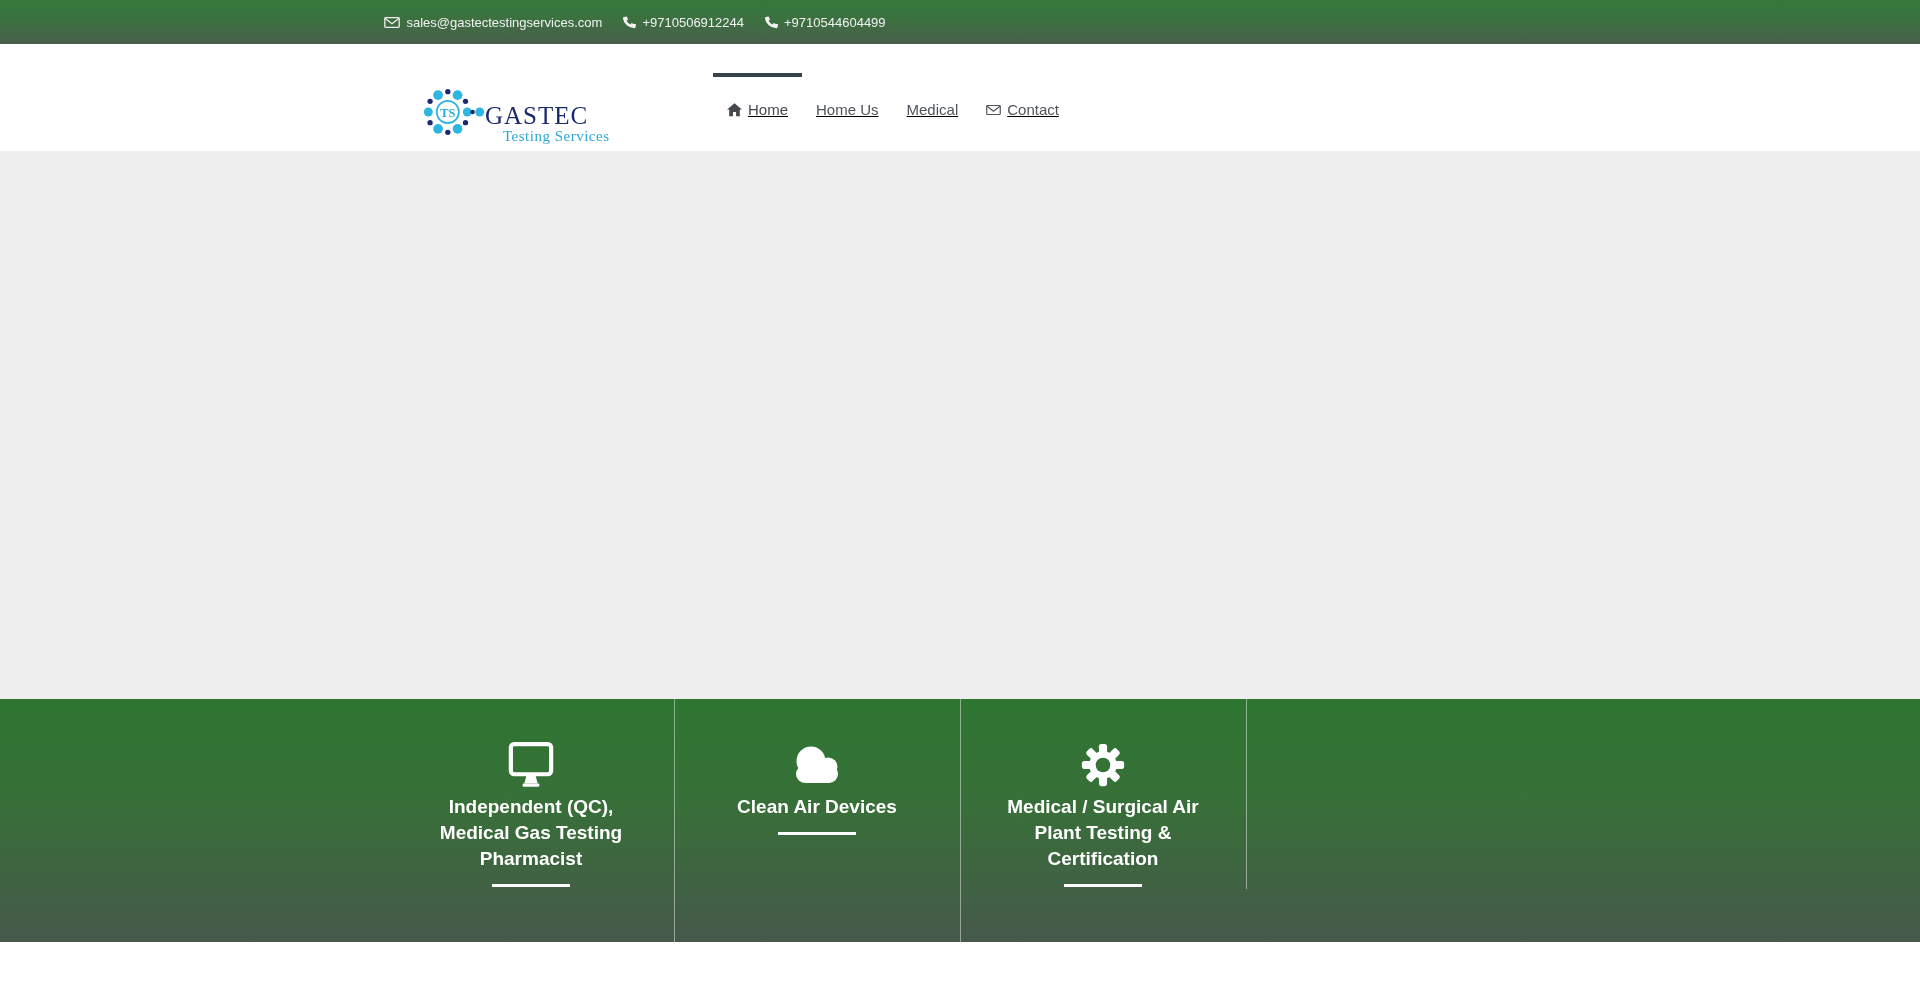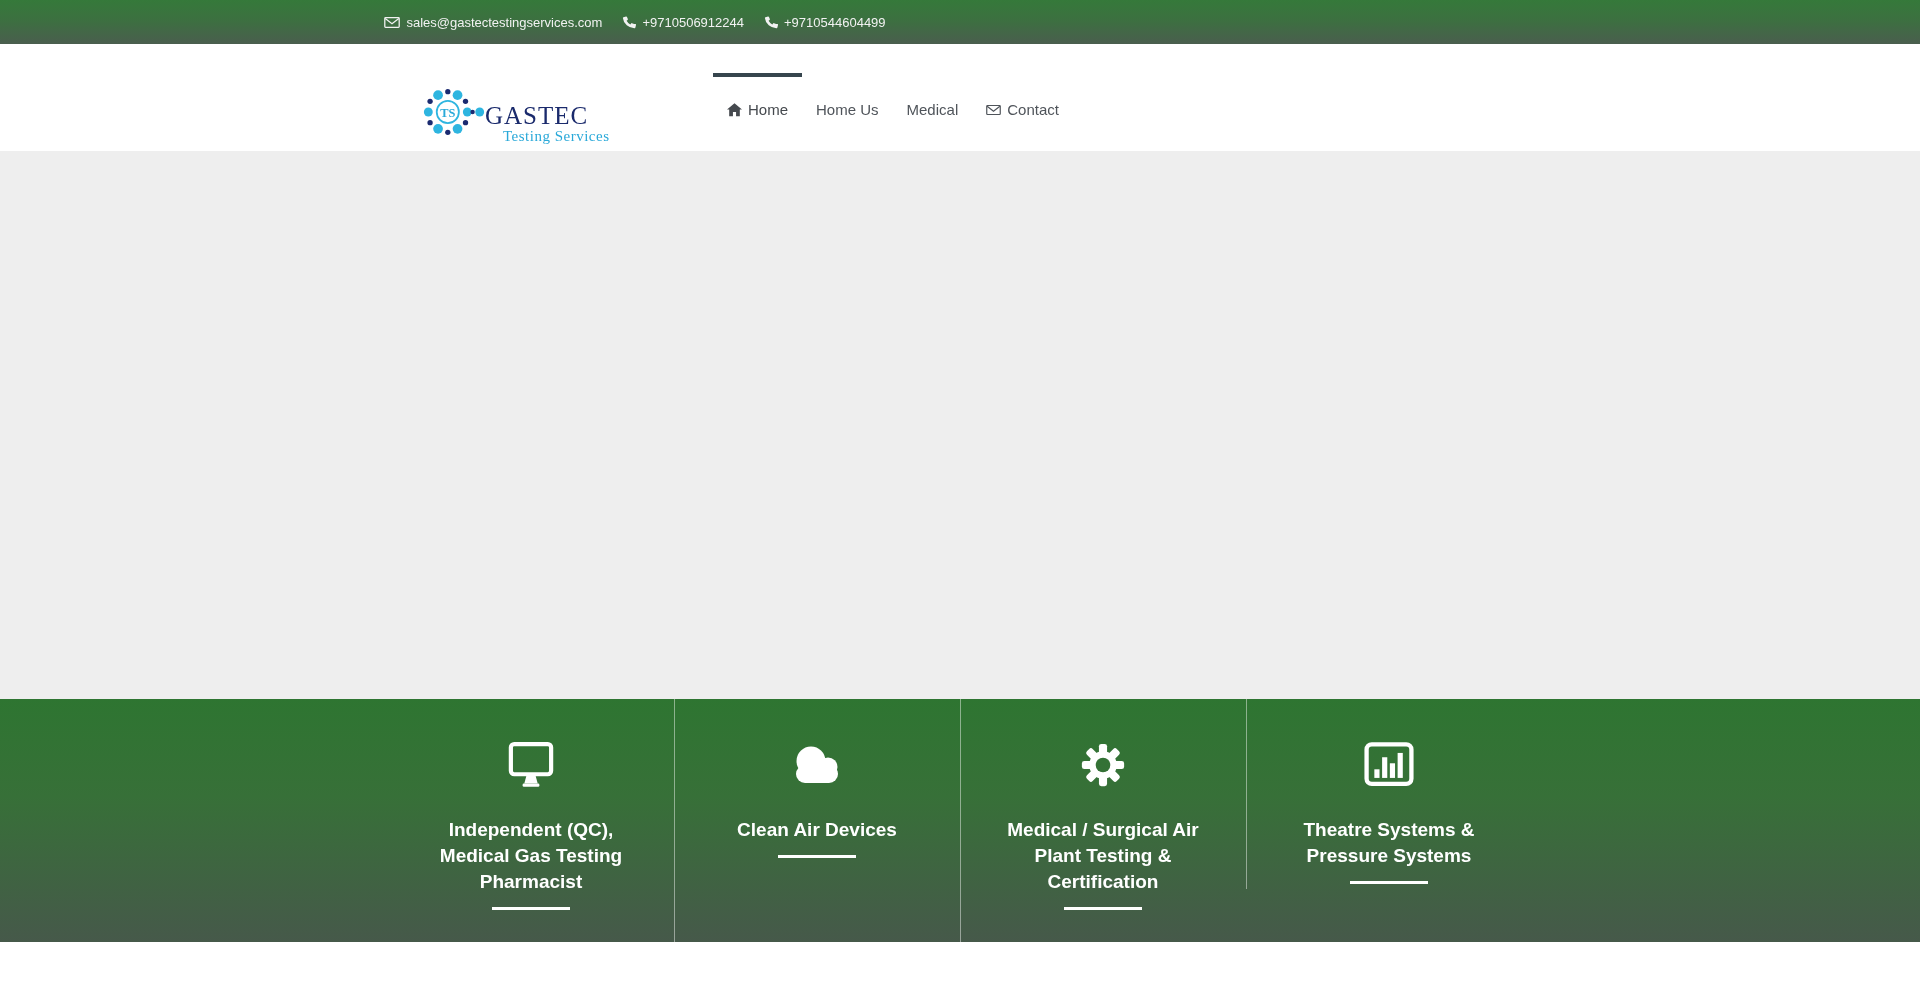--- a/index.html
+++ b/index.html
@@ -36,21 +36,21 @@
   }
   .brand-text { font-family:"Liberation Serif", serif; }
   .brand-name {
     font-size:25px; font-weight:normal; color:#1a2a6c; letter-spacing:1px; line-height:1.0;
   }
   .brand-tagline {
     font-size:15px; color:#2aa9d9; line-height:1.1; letter-spacing:0.5px;margin-left:18px;
   }
   .main-nav {
     position:absolute; left:338px; top:29px;
-    display:flex; align-items:stretch;
+    display:flex; align-items:stretch;text-decoration:underline;
   }
   .nav-item {
     display:flex; align-items:center; gap:6px;
     padding:24px 14px 30px 14px;
     border-top:4px solid transparent;
     font-size:15px; color:#4f545a; cursor:pointer; white-space:nowrap;
   }
   .nav-item.active { border-top-color:#36454d; color:#45494e; }
   .nav-item svg { display:block; }
 
@@ -71,21 +71,21 @@
   }
   .feature-sep {
     position:absolute; top:0; width:1px;
     background:rgba(255,255,255,0.45);
   }
   .sep-1 { left:286px; height:243px; }
   .sep-2 { left:572px; height:243px; }
   .sep-3 { left:858px; height:190px; }
   .feature-icon { height:52px; display:flex; justify-content:center; align-items:center; }
   .feature-title {
-    margin-top:26px;
+    margin-top:3px;
     color:#ffffff; font-size:19px; font-weight:bold; line-height:26px;
     white-space:pre-line;
   }
   .feature-underline {
     width:78px; height:3px; background:#ffffff; margin:12px auto 0 auto;
   }
 
   
   .footer { height:55px; background:#ffffff; }
 </style>
@@ -241,34 +241,18 @@
               <rect x="27" y="6" width="10" height="16" rx="3" transform="rotate(315 32 32)"></rect>
             </g>
           </svg>
         </div>
         <div class="feature-title">Medical / Surgical Air
 Plant Testing &amp;
 Certification</div>
         <div class="feature-underline"></div>
       </div>
 
-      <div class="feature-card">
-        <div class="feature-icon">
-          <svg width="56" height="50" viewBox="0 0 64 58" fill="none">
-            <rect x="6" y="5" width="52" height="46" rx="6" stroke="#ffffff" stroke-width="5"></rect>
-            <g fill="#ffffff">
-              <rect x="15" y="34" width="6" height="10"></rect>
-              <rect x="24" y="20" width="6" height="24"></rect>
-              <rect x="33" y="27" width="6" height="17"></rect>
-              <rect x="42" y="15" width="6" height="29"></rect>
-            </g>
-          </svg>
-        </div>
-        <div class="feature-title">Theatre Systems &amp;
-Pressure Systems</div>
-        <div class="feature-underline"></div>
-      </div>
     </div>
   </div>
 
   <div class="footer"></div>
 
 </div>
 
 </body></html>

